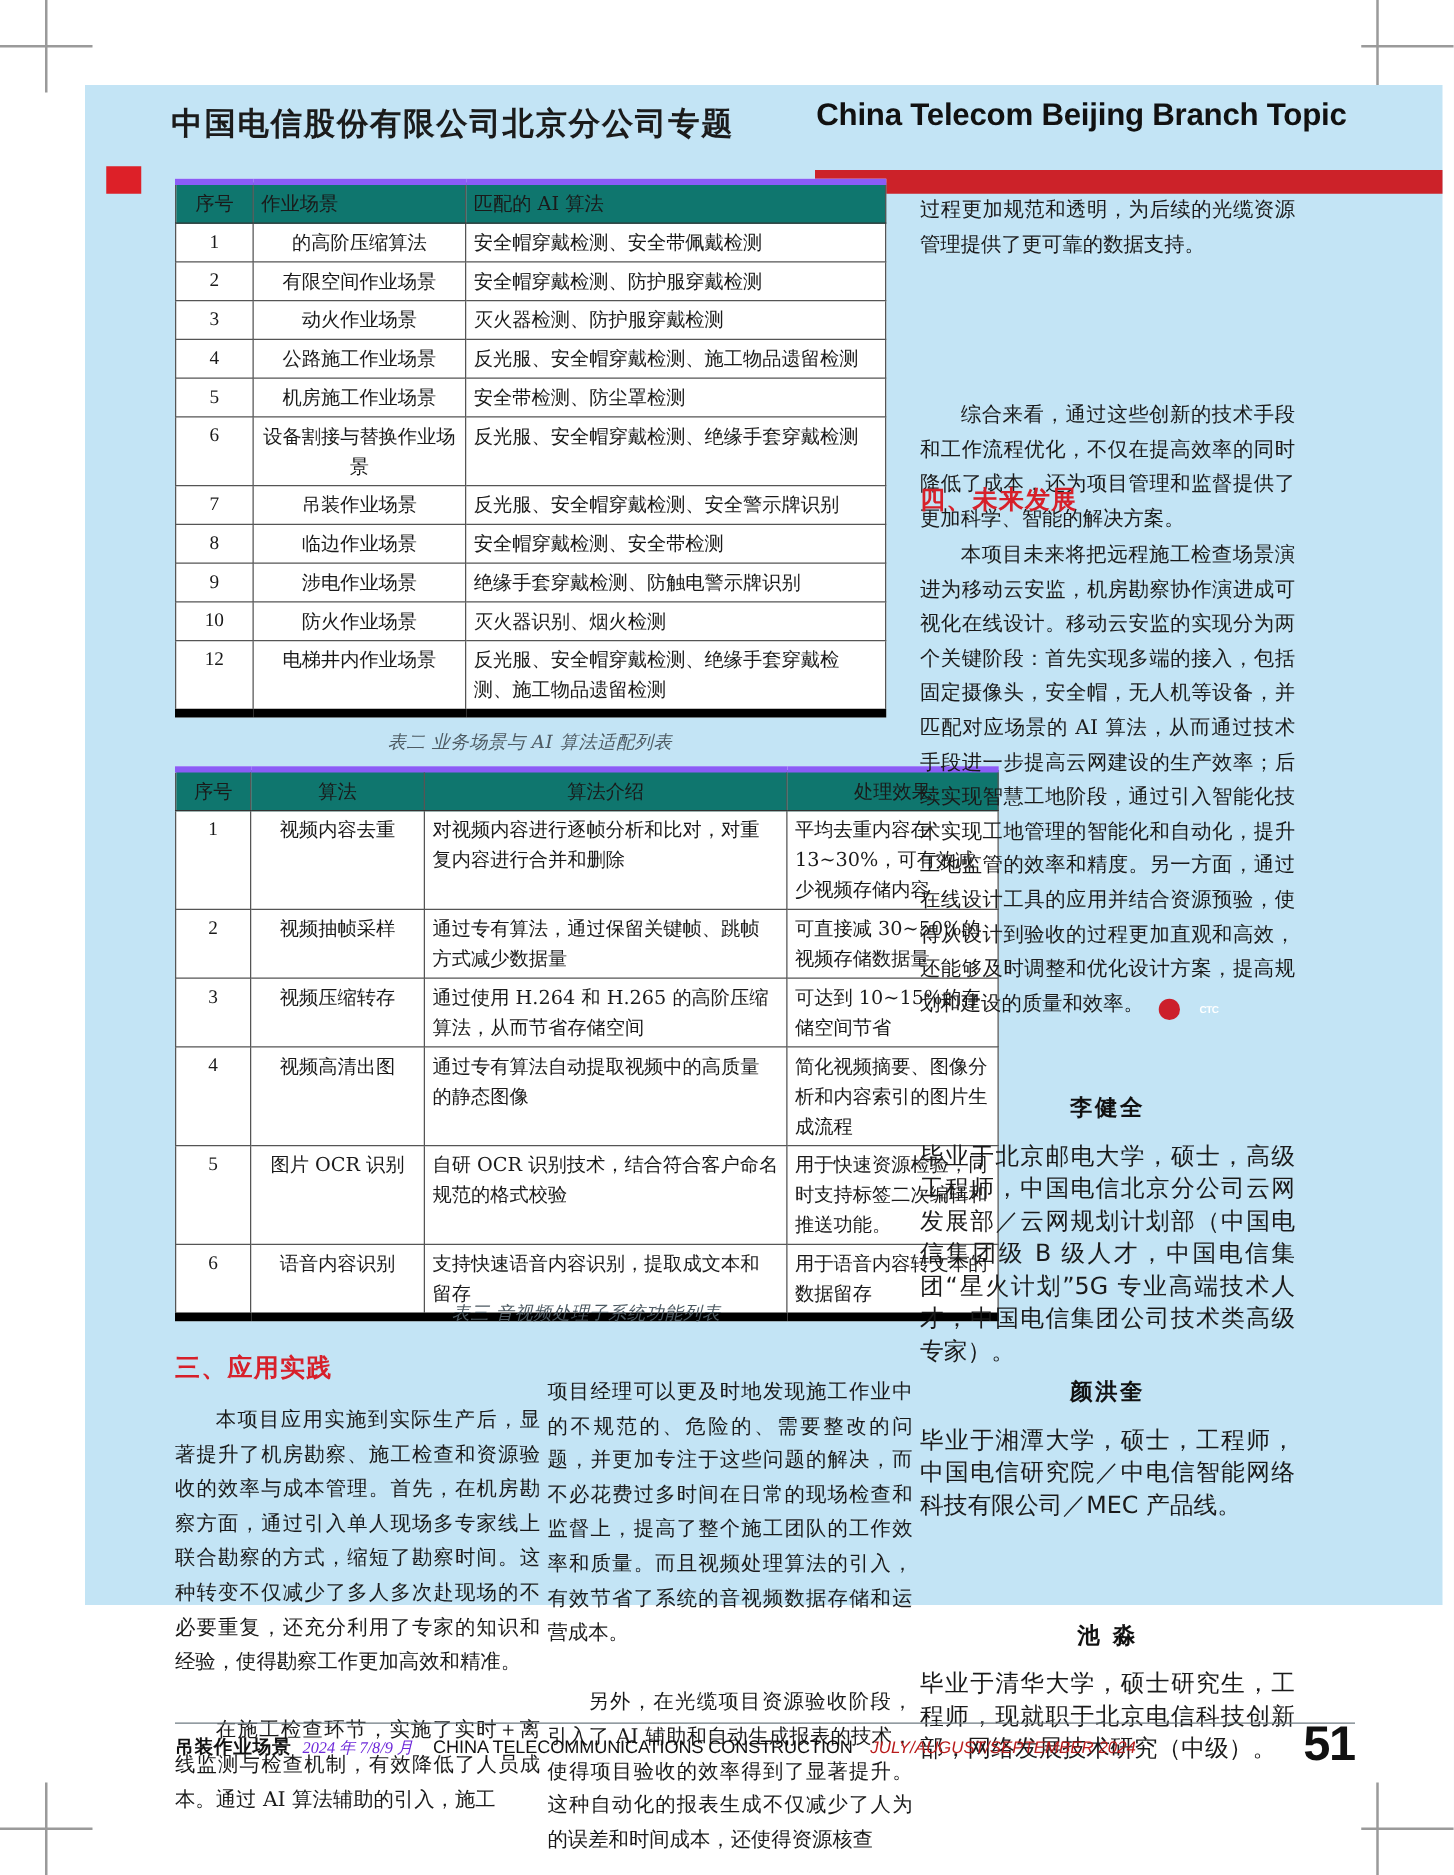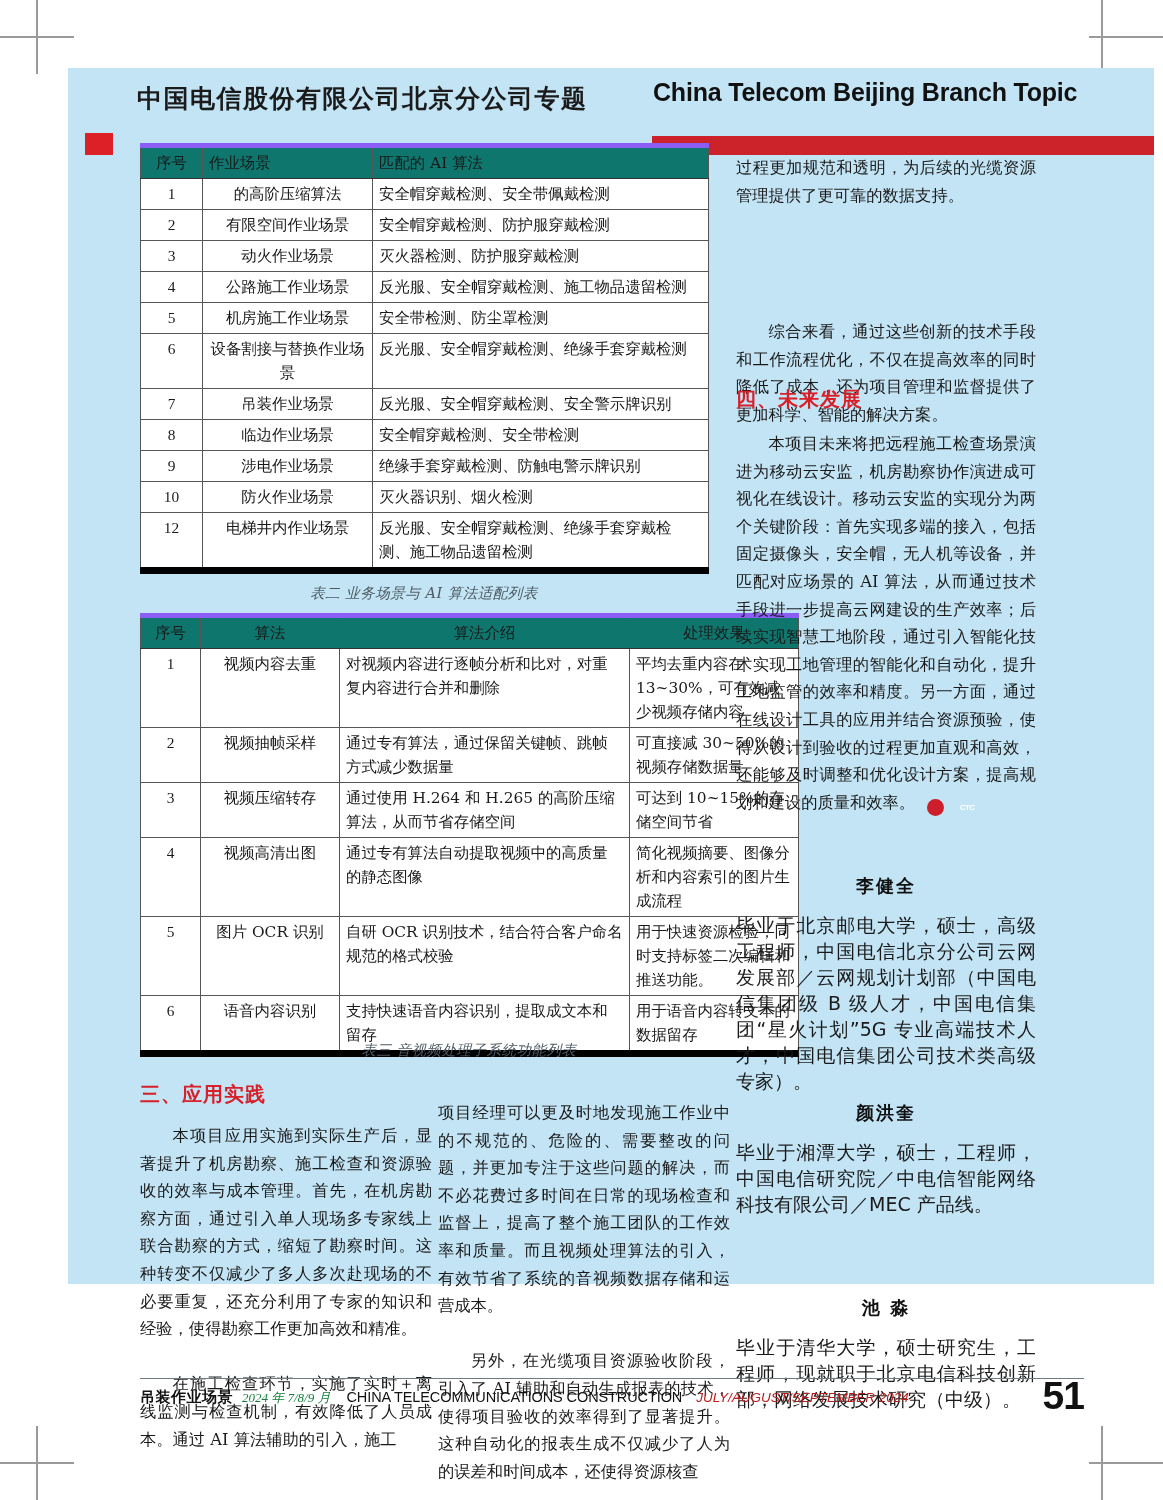--- a/index.html
+++ b/index.html
@@ -215,21 +215,21 @@
     font-family: "DejaVu Sans", sans-serif;
     font-size: 15px;
     font-weight: 700;
     color: #111;
     letter-spacing: 0.5px;
   }
   #f-date {
     font-family: "Liberation Serif", serif;
     font-style: italic;
     font-size: 13px;
-    color: #15803d;
+    color: #6d28d9;
     margin-left: 9px;
   }
   #f-en {
     font-family: "Liberation Sans", sans-serif;
     font-size: 14.5px;
     color: #111;
     margin-left: 16px;
     letter-spacing: -0.1px;
   }
   #f-en-date {

